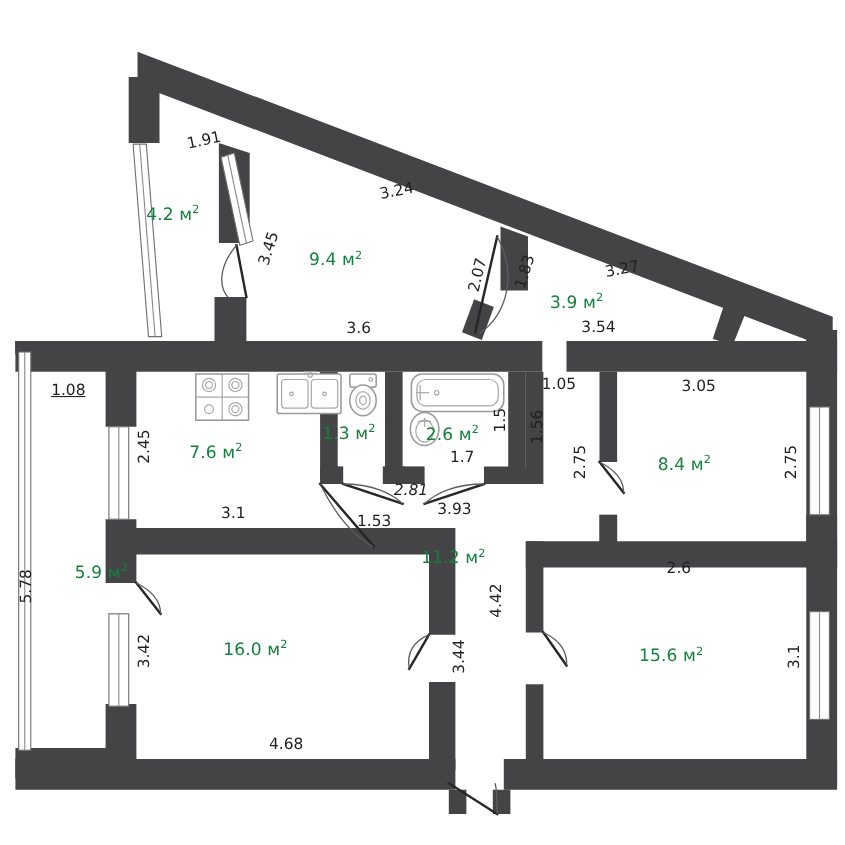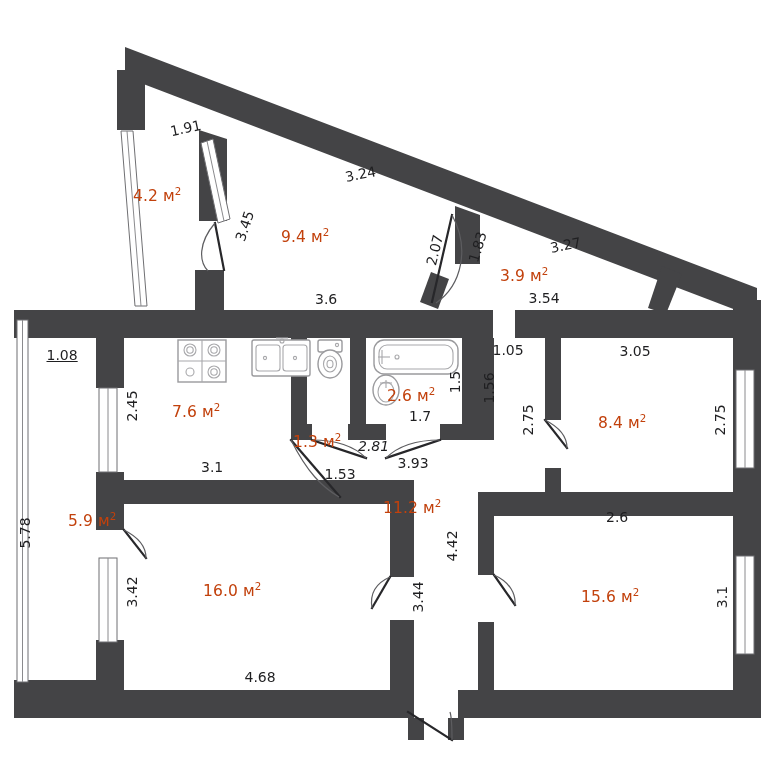--- a/index.html
+++ b/index.html
@@ -27,21 +27,21 @@
   }
   .wall { fill: #444446; }
   .glass-frame { fill: #ffffff; stroke: #6f6f72; stroke-width: 1; }
   .glass-line { stroke: #8a8a8d; stroke-width: 1; fill: none; }
   .door-arc { fill: none; stroke: #5d5d60; stroke-width: 1.2; }
   .door-leaf { stroke: #27272a; stroke-width: 2.2; fill: none; stroke-linecap: square; }
   .fixture { fill: #ffffff; stroke: #9a9a9d; stroke-width: 1.4; }
   .fixture-thin { fill: none; stroke: #a8a8ab; stroke-width: 1.1; }
   .lbl {
     position: absolute;
-    color: #c2410c;
+    color: #15803d;
     white-space: nowrap;
     font-family: "DejaVu Sans", "Liberation Sans", sans-serif;
     line-height: 1;
     transform-origin: 50% 50%;
   }
   .lbl-area {
     font-size: 15.5px;
     font-weight: 400;
     letter-spacing: 0.1px;
   }
@@ -266,21 +266,21 @@
 
     </g>
 
   </svg>
 
   <div id="area-labels">
       <div class="lbl lbl-area" style="left: 133px; top: 187px;"><span>4.2</span><span> м</span><span class="sup">2</span></div>
       <div class="lbl lbl-area" style="left: 281px; top: 228px;"><span>9.4</span><span> м</span><span class="sup">2</span></div>
       <div class="lbl lbl-area" style="left: 500px; top: 267px;"><span>3.9</span><span> м</span><span class="sup">2</span></div>
       <div class="lbl lbl-area" style="left: 172px; top: 403px;"><span>7.6</span><span> м</span><span class="sup">2</span></div>
-      <div class="lbl lbl-area" style="left: 293px; top: 386px; margin-top: 47px;"><span>1.3</span><span> м</span><span class="sup">2</span></div>
+      <div class="lbl lbl-area" style="left: 293px; top: 386px;"><span>1.3</span><span> м</span><span class="sup">2</span></div>
       <div class="lbl lbl-area" style="left: 387px; top: 387px;"><span>2.6</span><span> м</span><span class="sup">2</span></div>
       <div class="lbl lbl-area" style="left: 598px; top: 414px;"><span>8.4</span><span> м</span><span class="sup">2</span></div>
       <div class="lbl lbl-area" style="left: 22px; top: 512px; padding-left: 46px;"><span>5.9</span><span> м</span><span class="sup">2</span></div>
       <div class="lbl lbl-area" style="left: 383px; top: 499px;"><span>11.2</span><span> м</span><span class="sup">2</span></div>
       <div class="lbl lbl-area" style="left: 203px; top: 582px;"><span>16.0</span><span> м</span><span class="sup">2</span></div>
       <div class="lbl lbl-area" style="left: 581px; top: 588px;"><span>15.6</span><span> м</span><span class="sup">2</span></div>
     </div>
   <div id="dim-labels">
       <div class="lbl lbl-dim" style="left: 169.5px; top: 121px; transform: rotate(-12deg);">1.91</div>
       <div class="lbl lbl-dim" style="left: 344.5px; top: 167px; transform: rotate(-11deg);">3.24</div>

